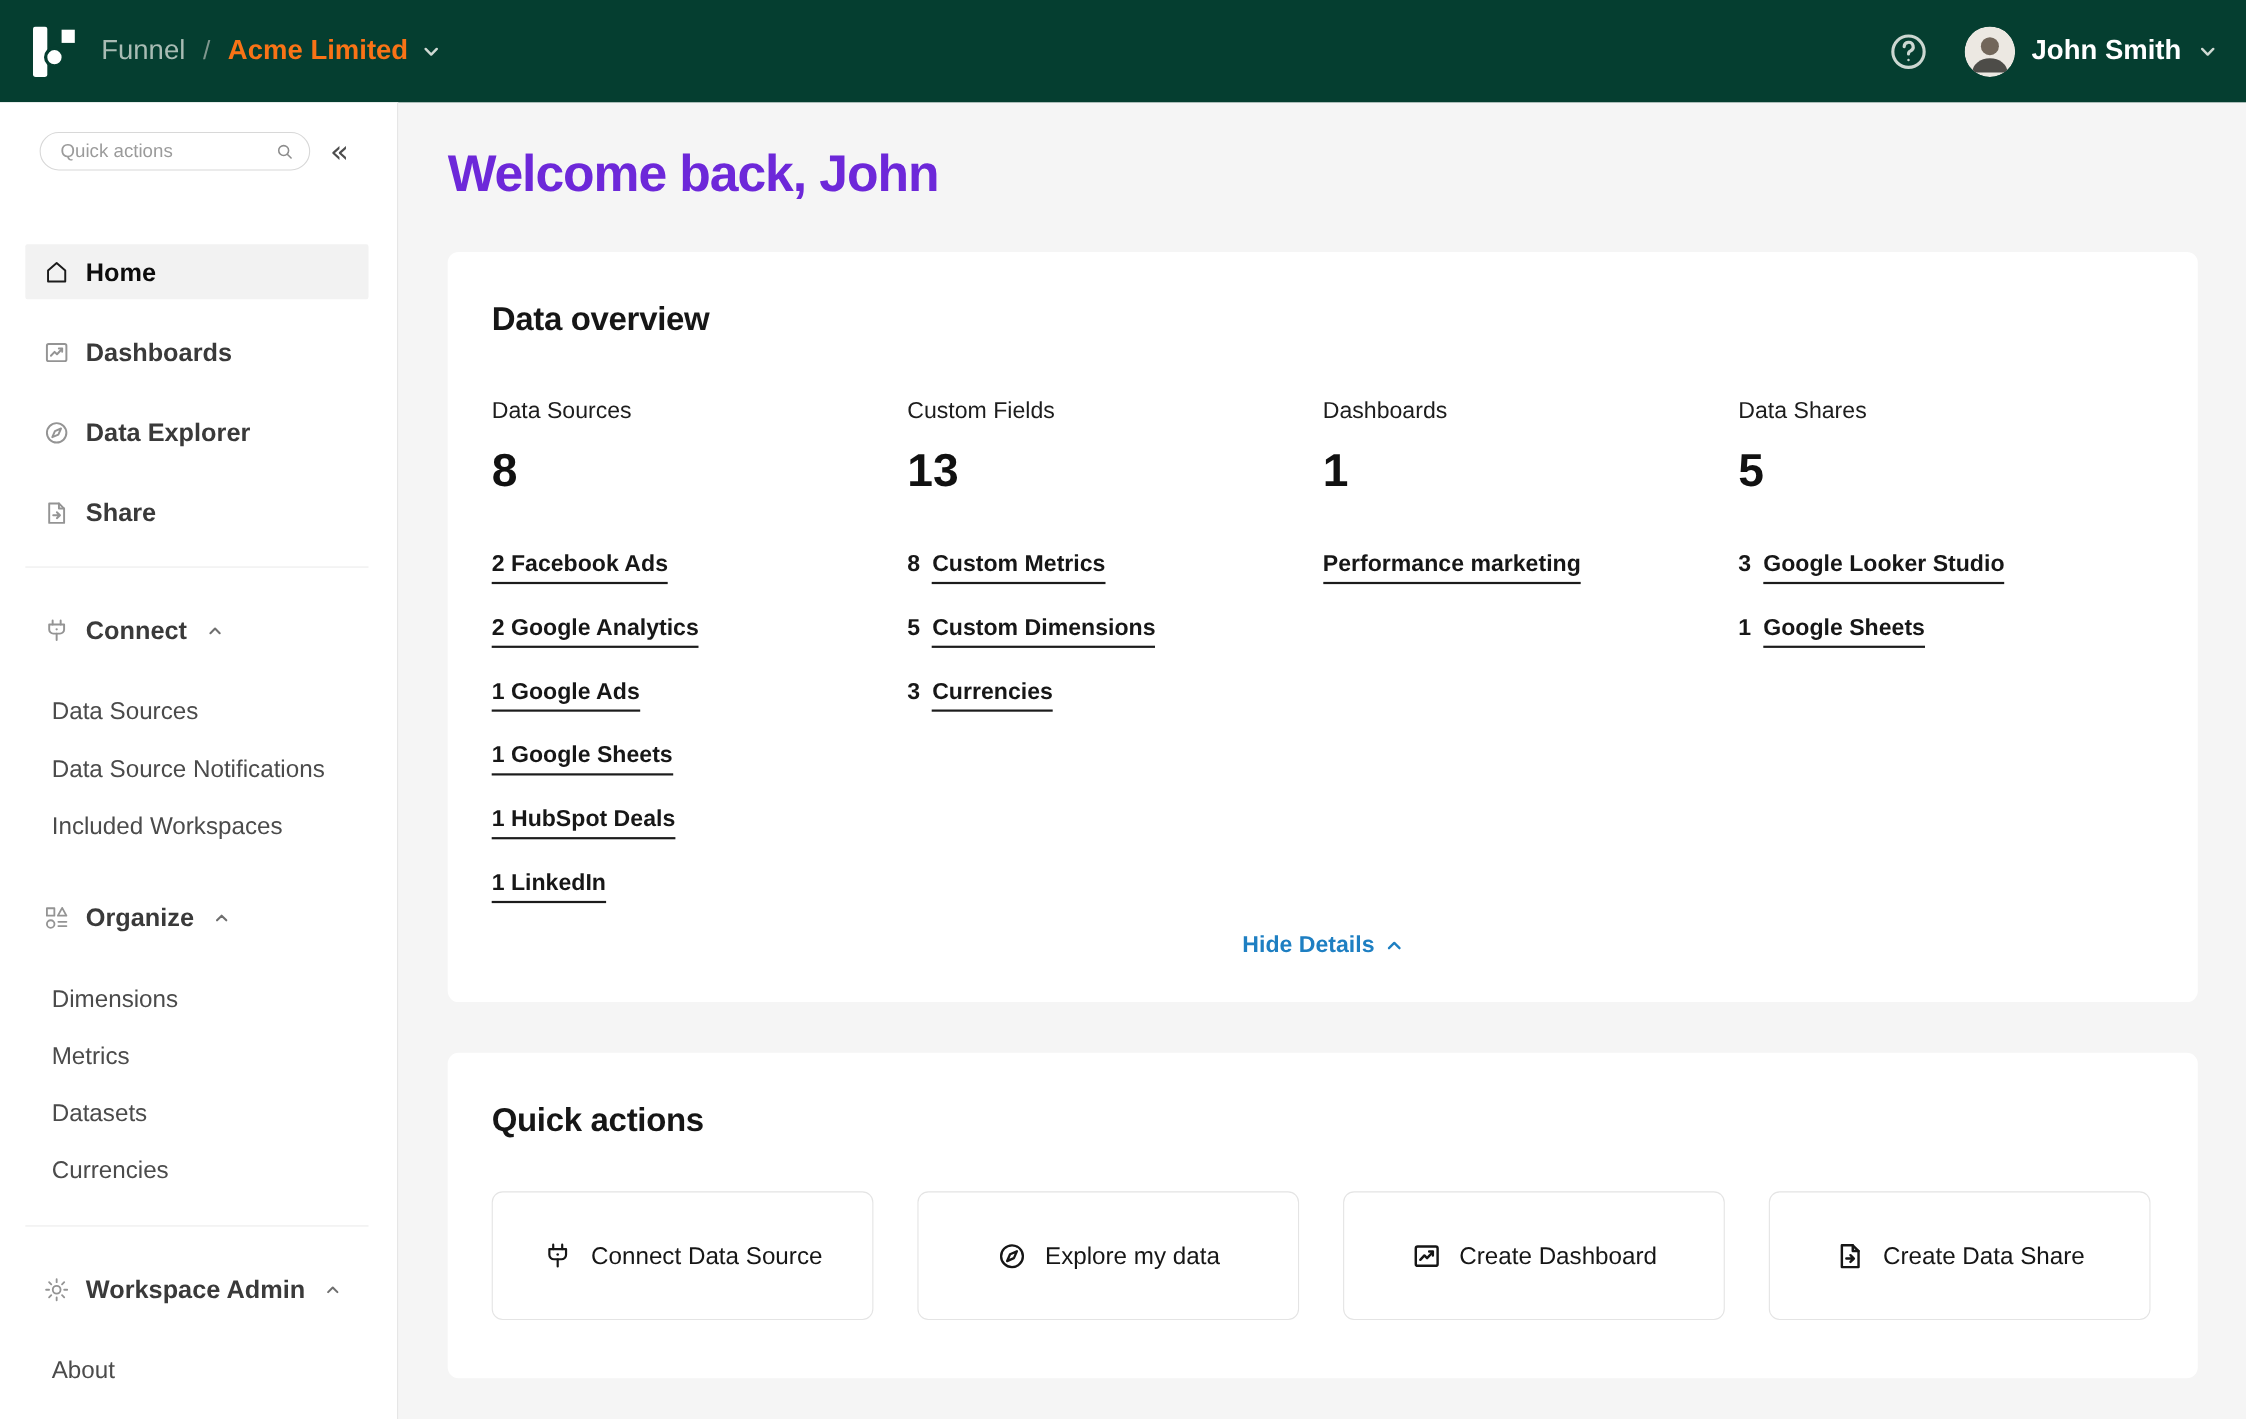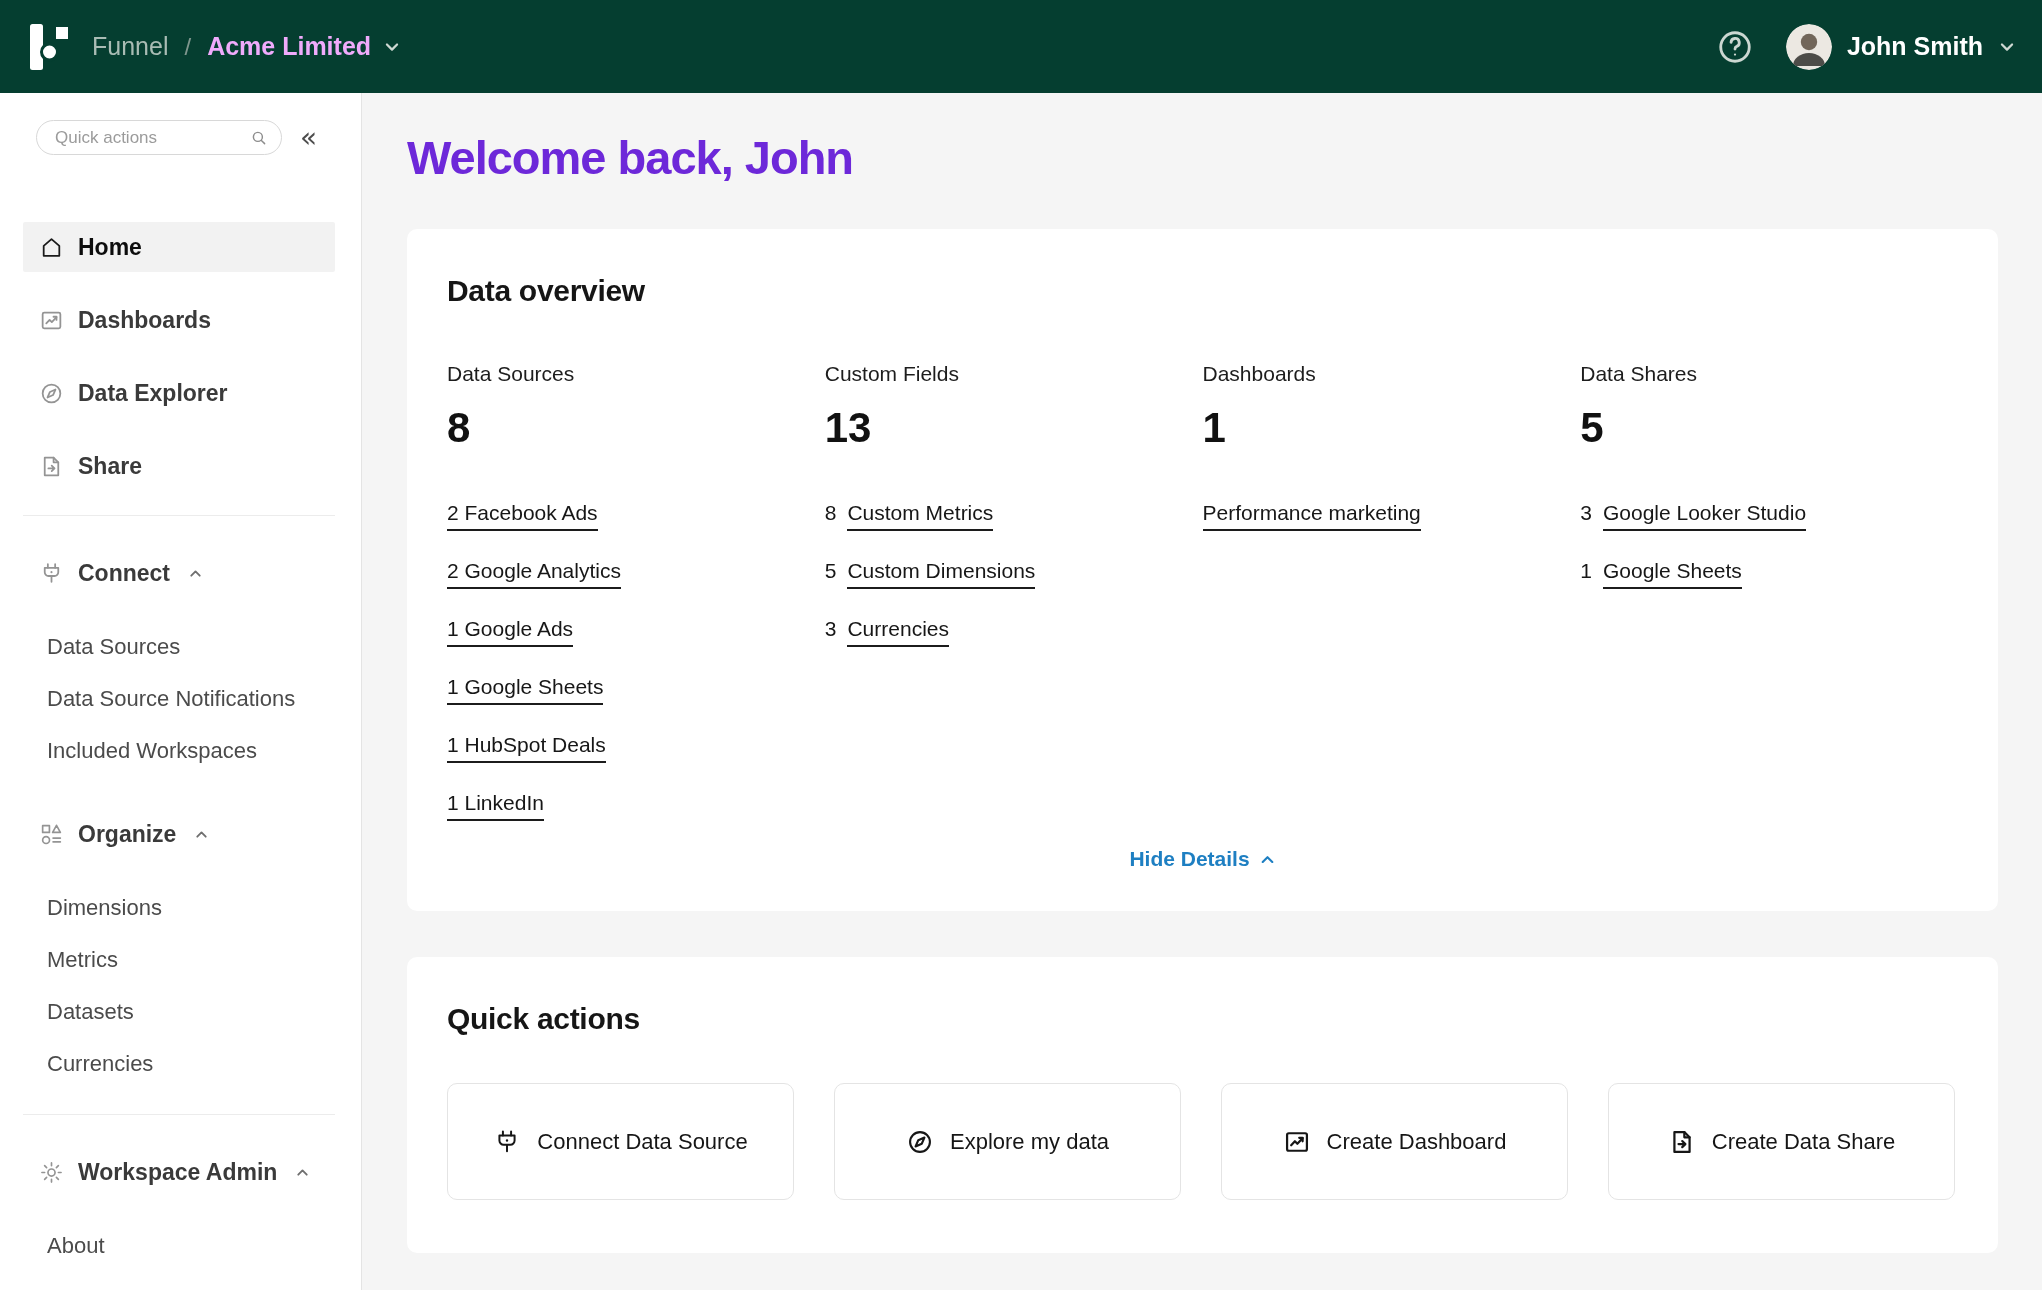--- a/index.html
+++ b/index.html
@@ -18,21 +18,21 @@
   .topbar{
     height:93px;background:var(--topbar-green);
     display:flex;align-items:center;
     padding:0 26px 0 30px;
   }
   .logo{width:40px;height:46px;display:block;flex:0 0 auto;cursor:pointer;}
   .breadcrumb{display:flex;align-items:flex-end;margin-left:22px;gap:16px;}
   .crumb-product{color:#a9bcb4;font-size:25px;}
   .crumb-sep{color:#7f978e;font-size:24px;}
   .workspace-switcher{display:flex;align-items:center;gap:12px;cursor:pointer;}
-  .crumb-workspace{color:#f0abfc;font-size:25px;font-weight:700;}
+  .crumb-workspace{color:#f97316;font-size:25px;font-weight:700;}
   .tb-chev{width:18px;height:18px;color:#cfd9d3;display:inline-flex;}
   .tb-chev svg{width:100%;height:100%;}
   .tb-spacer{flex:1;}
   .help-btn{width:38px;height:38px;color:#ccd7d1;background:none;border:none;padding:0;cursor:pointer;display:inline-flex;}
   .help-btn svg{width:100%;height:100%;}
   .user-menu{display:flex;align-items:center;gap:15px;margin-left:32px;cursor:pointer;}
   .avatar{width:46px;height:46px;border-radius:50%;overflow:hidden;display:block;flex:0 0 auto;}
   .user-name{color:#fff;font-size:25px;font-weight:700;}
   
   .shell{display:flex;height:1285px;}
@@ -85,21 +85,21 @@
     padding:44px 40px 40px 40px;
   }
   .card h2{font-size:30px;font-weight:700;color:#161616;margin:0;line-height:36px;letter-spacing:-0.3px;}
   .card-overview{margin-top:43px;min-height:682px;display:flex;flex-direction:column;}
   .overview-columns{display:flex;margin-top:52px;}
   .ov-col{flex:1;min-width:0;}
   .col-label{font-size:21px;color:#1d1d1d;line-height:26px;}
   .col-value{font-size:42px;font-weight:700;color:#111;margin-top:16px;line-height:50px;}
   .link-list{list-style:none;margin:46px 0 0 0;padding:0;}
   .link-list li{margin-bottom:26px;font-size:21px;line-height:27px;}
-  .link-list a{color:#171717;text-decoration:none;cursor:pointer;display:inline-flex;align-items:baseline;}
+  .link-list a{color:#171717;text-decoration:none;cursor:pointer;display:inline-flex;align-items:baseline;font-weight:bold;}
   .link-list .pre{margin-right:11px;}
   .link-list .txt{border-bottom:2px solid #1c1c1c;padding-bottom:3px;}
   .hide-details{
     margin:auto auto 0 auto;display:inline-flex;align-items:center;gap:9px;
     border:none;background:none;cursor:pointer;padding:0;
     color:var(--accent-blue);font-size:21px;font-weight:700;
     font-family:Liberation Sans, sans-serif;
   }
   .hide-details .chev{width:17px;height:17px;display:inline-flex;}
   .hide-details .chev svg{width:100%;height:100%;}

